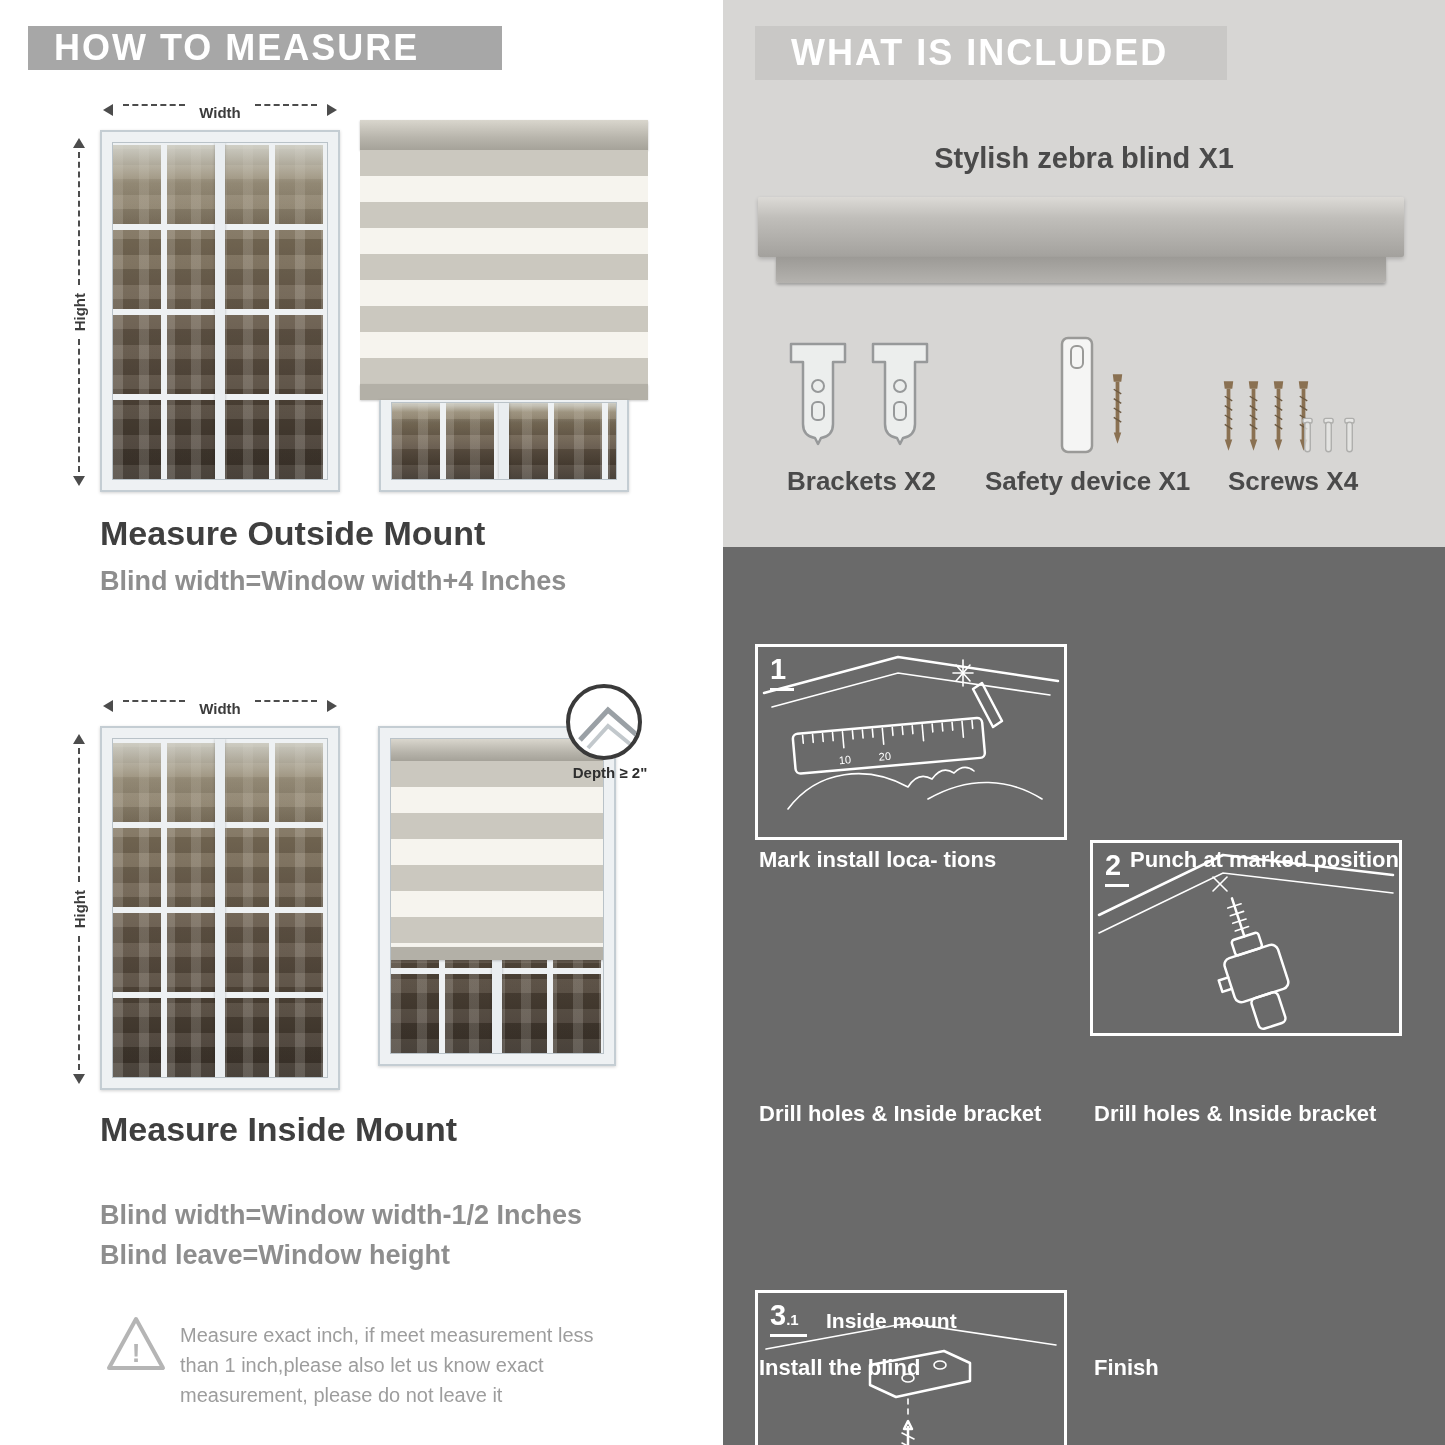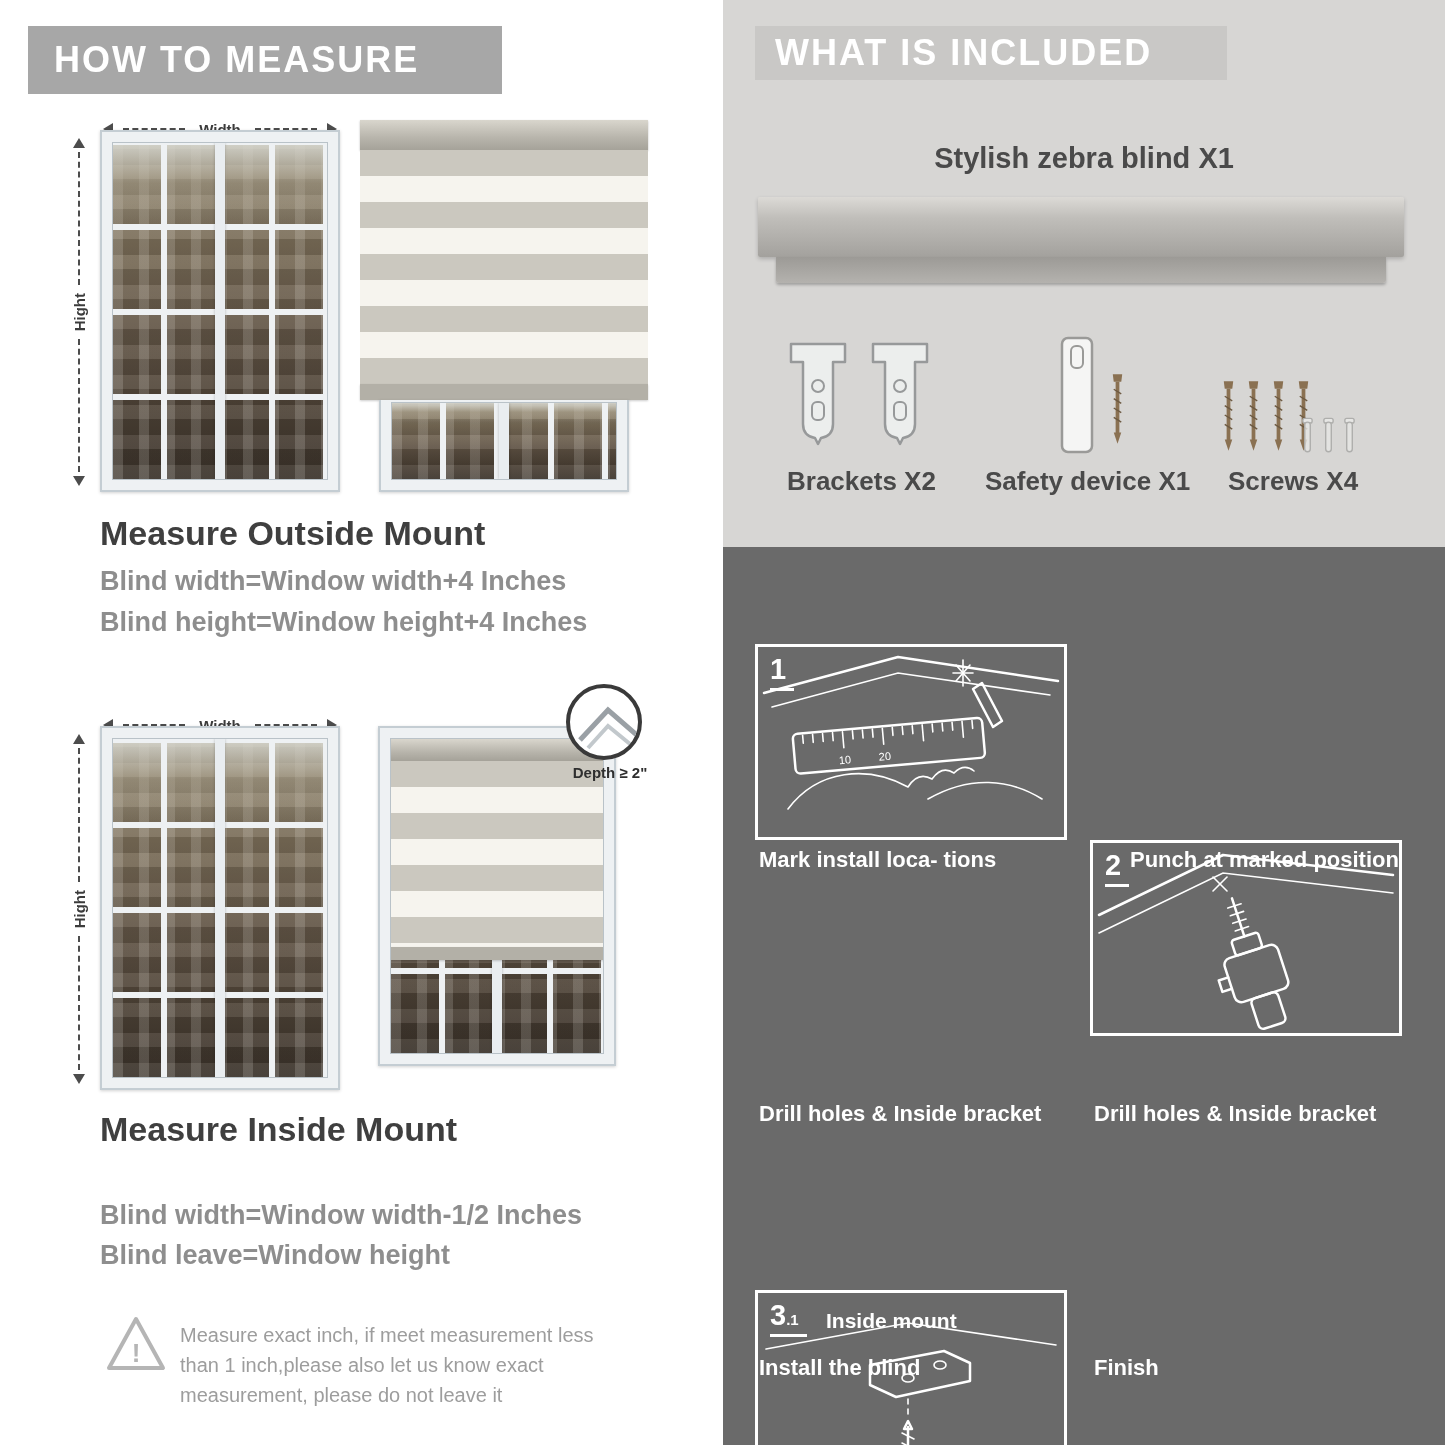--- a/index.html
+++ b/index.html
@@ -8,25 +8,25 @@
     --formula-gray:#8e8e8e; --caption-white:#ffffff; --measure-line:#4c4c4c;
   }
   *{box-sizing:border-box; margin:0; padding:0;}
   body{font-family:"Liberation Sans", sans-serif; background:#fff;}
   .page{position:relative; width:1445px; height:1445px; background:#fff; overflow:hidden;}
   .abs{position:absolute;}
 
   
   .banner{display:flex; align-items:center; font-weight:bold; letter-spacing:2px;}
   .banner-left{background:var(--banner-gray); color:#fff; font-size:36px; padding-left:26px;}
-  .banner-included{background:var(--included-banner-gray); color:#fff; font-size:36px; padding-left:20px;}
+  .banner-included{background:var(--included-banner-gray); color:#fff; font-size:36px; padding-left:36px;}
   .banner-mount{background:#fdfdfd; color:#2e2e2e; font-size:37px; padding-left:10px; letter-spacing:1px;}
 
   
-  .measure-h{display:flex; align-items:center; gap:10px;margin-top:16px;}
+  .measure-h{display:flex; align-items:flex-start; gap:10px;}
   .measure-h .dash{flex:1; height:0; border-top:2px dashed var(--measure-line);}
   .arrow-l{width:0;height:0;border-top:6px solid transparent;border-bottom:6px solid transparent;border-right:10px solid var(--measure-line);}
   .arrow-r{width:0;height:0;border-top:6px solid transparent;border-bottom:6px solid transparent;border-left:10px solid var(--measure-line);}
   .mlabel{font-size:15px; font-weight:bold; color:#3c3c3c; padding:0 4px;}
   .measure-v{display:flex; flex-direction:column; align-items:center; gap:4px;}
   .measure-v .dashv{flex:1; width:0; border-left:2px dashed var(--measure-line);}
   .arrow-u{width:0;height:0;border-left:6px solid transparent;border-right:6px solid transparent;border-bottom:10px solid var(--measure-line);}
   .arrow-d{width:0;height:0;border-left:6px solid transparent;border-right:6px solid transparent;border-top:10px solid var(--measure-line);}
   .vlabel{writing-mode:vertical-rl; transform:rotate(180deg); font-size:15px; font-weight:bold; color:#3c3c3c; padding:4px 0;}
 
@@ -76,21 +76,21 @@
   .lnt{stroke:#fff; fill:none; stroke-width:1.6; stroke-linecap:round;}
 
   .depth-circle{border:4px solid #3a3a3a; border-radius:50%; background:#fff; overflow:hidden;}
   .depth-label{font-size:15px; font-weight:bold; color:#2f2f2f; text-align:center;}
 </style>
 </head>
 <body>
 
 <div class="page">
 
-  <div class="abs banner banner-left" style="left:28px; top:26px; width:474px; height:68px;">
+  <div class="abs banner banner-left" style="left:28px; top:26px; width:474px; height:44px;">
     <span>HOW TO MEASURE</span>
   </div>
 
   <div class="abs measure-h" style="left:103px; top:104px; width:234px; height:18px;">
     <span class="arrow-l"></span>
     <span class="dash"></span>
     <span class="mlabel">Width</span>
     <span class="dash"></span>
     <span class="arrow-r"></span>
   </div>
@@ -119,21 +119,20 @@
       <div class="window-inner">
         <div class="glass"></div>
         <div class="muntins"></div>
         <div class="mullion"></div>
       </div>
     </div>
   </div>
 
   <div class="abs h-title" style="left:100px; top:514px;">Measure Outside Mount</div>
   <div class="abs formula" style="left:100px; top:566px;">Blind width=Window width+4 Inches</div>
-  <div class="abs formula" style="left:100px; top:607px;">Blind height=Window height+4 Inches</div>
 
   <div class="abs measure-h" style="left:103px; top:700px; width:234px; height:18px;">
     <span class="arrow-l"></span>
     <span class="dash"></span>
     <span class="mlabel">Width</span>
     <span class="dash"></span>
     <span class="arrow-r"></span>
   </div>
 
   <div class="abs measure-v" style="left:68px; top:734px; width:22px; height:350px;">

